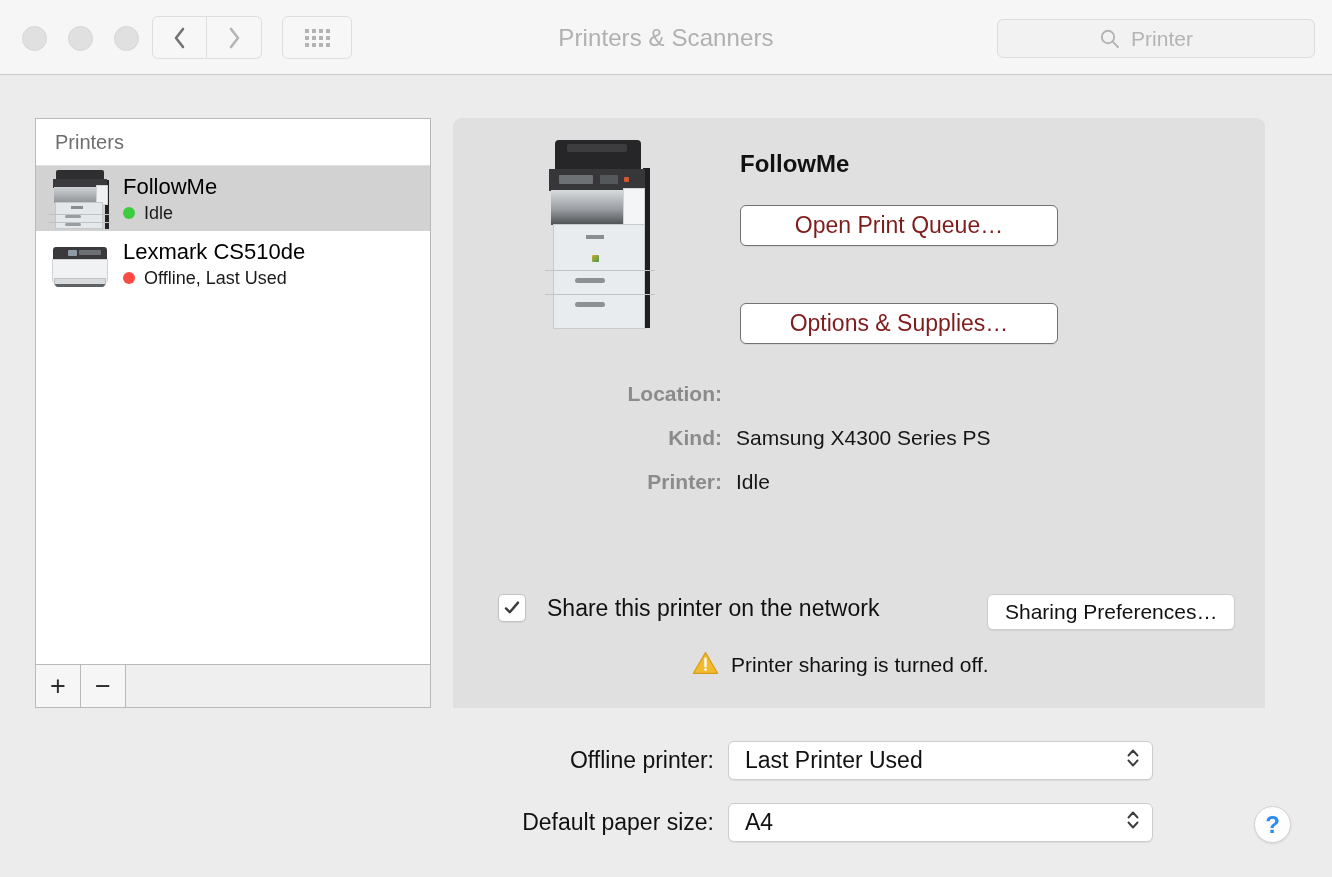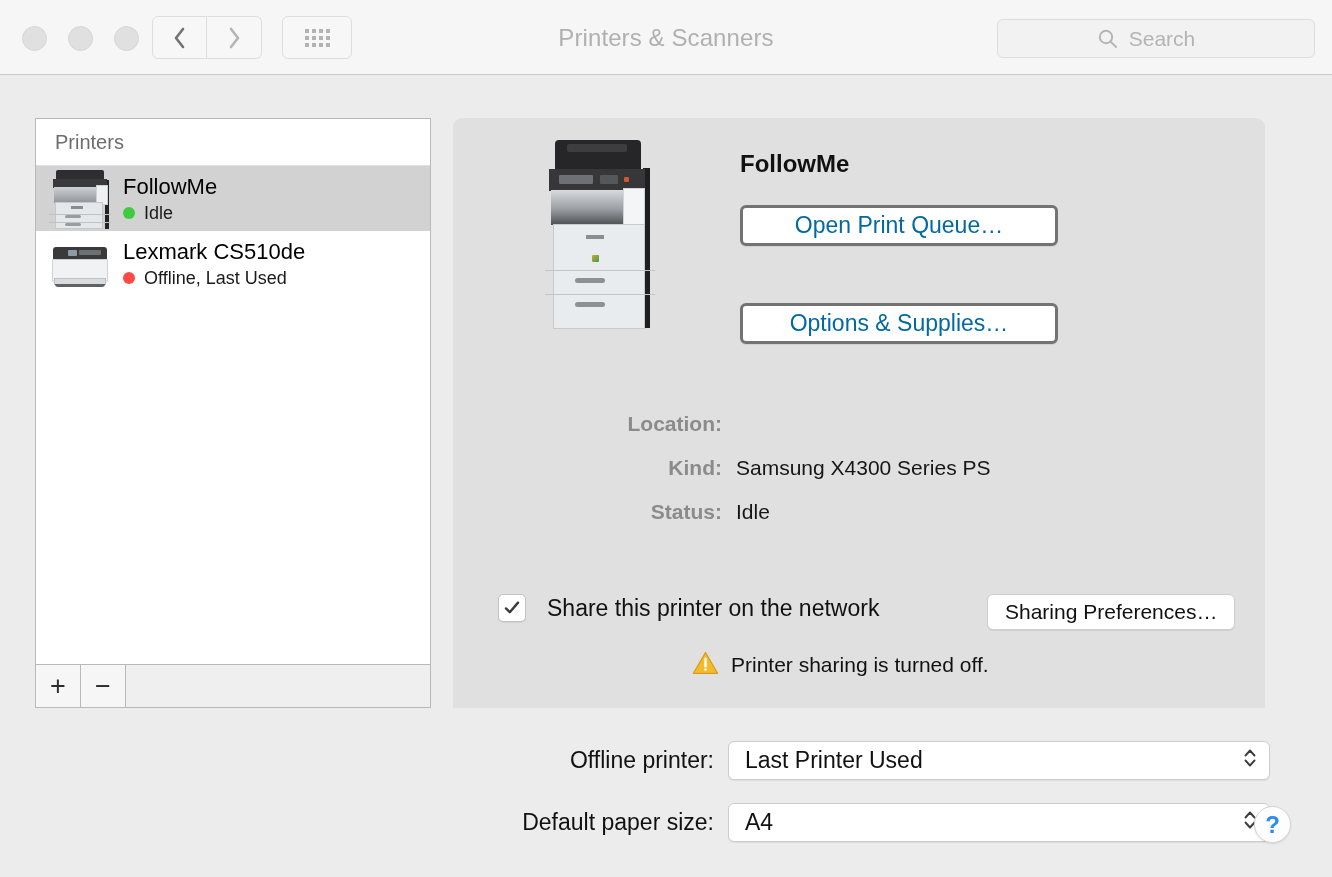--- a/index.html
+++ b/index.html
@@ -406,28 +406,28 @@
     left: 287px; top: 32px;
     font-size: 24px;
     font-weight: bold;
     color: #111;
   }
   .detail-btn {
     position: absolute;
     left: 287px;
     width: 318px; height: 41px;
     background: #ffffff;
-    border: 3px solid #737373;
+    border: 1px solid #737373;
     border-radius: 6px;
     box-sizing: border-box;
     display: flex;
     align-items: center;
     justify-content: center;
     font-size: 23px;
-    color: #0369a1;
+    color: #7f1d1d;
     box-shadow: 0 1px 1px rgba(0,0,0,0.07);
   }
   #open-print-queue-button { top: 87px; }
   #options-supplies-button { top: 153px; margin-top: 32px; }
 
   
   .info-row {
     position: absolute;
     left: 0;
     width: 100%;
@@ -435,21 +435,20 @@
     align-items: baseline;
   }
   .info-label {
     width: 283px;
     text-align: right;
     padding-right: 14px;
     box-sizing: border-box;
     font-size: 21px;
     font-weight: bold;
     color: #8b8b8b;
-    margin-top: 30px;
   }
   .info-value {
     font-size: 21px;
     color: #161616;
   }
   #row-location { top: 264px; }
   #row-kind     { top: 308px; }
   #row-status   { top: 352px; }
 
   
@@ -515,21 +514,21 @@
   .popup-label {
     width: 728px;
     text-align: right;
     padding-right: 14px;
     box-sizing: border-box;
     font-size: 23px;
     color: #111;
   }
   .popup-button {
     position: relative;
-    width: 542px; height: 39px;
+    width: 425px; height: 39px;
     background: #ffffff;
     border: 1px solid #cdcdcd;
     border-radius: 6px;
     box-sizing: border-box;
     display: flex;
     align-items: center;
     padding-left: 16px;
     font-size: 23px;
     color: #111;
     box-shadow: 0 1px 1px rgba(0,0,0,0.07);
@@ -604,21 +603,21 @@
     <div id="window-title">Printers &amp; Scanners</div>
 
     <div id="search-field">
       <div id="search-inner">
         <span class="search-icon">
           <svg width="22" height="22" viewBox="0 0 22 22">
             <circle cx="9" cy="9" r="6.2" fill="none" stroke="#b4b4b4" stroke-width="1.9"></circle>
             <line x1="13.6" y1="13.6" x2="19" y2="19" stroke="#b4b4b4" stroke-width="1.9" stroke-linecap="round"></line>
           </svg>
         </span>
-        <span id="search-placeholder">Search</span>
+        <span id="search-placeholder">Printer</span>
       </div>
     </div>
   </div>
 
   <div id="sidebar">
     <div id="list-header">Printers</div>
 
     <div class="printer-row selected">
       <div class="printer-thumb mfp">
         <div class="leg"></div>
@@ -694,21 +693,21 @@
 
     <div class="info-row" id="row-location">
       <div class="info-label">Location:</div>
       <div class="info-value"></div>
     </div>
     <div class="info-row" id="row-kind">
       <div class="info-label">Kind:</div>
       <div class="info-value">Samsung X4300 Series PS</div>
     </div>
     <div class="info-row" id="row-status">
-      <div class="info-label">Status:</div>
+      <div class="info-label">Printer:</div>
       <div class="info-value">Idle</div>
     </div>
 
     <div id="share-row">
       <div id="share-checkbox">
         <svg width="18" height="18" viewBox="0 0 18 18">
           <path d="M3 9.4 L6.8 13.2 L15 3.6" fill="none" stroke="#3b3b3b" stroke-width="2.4" stroke-linecap="round" stroke-linejoin="round"></path>
         </svg>
       </div>
       <div id="share-label">Share this printer on the network</div>

